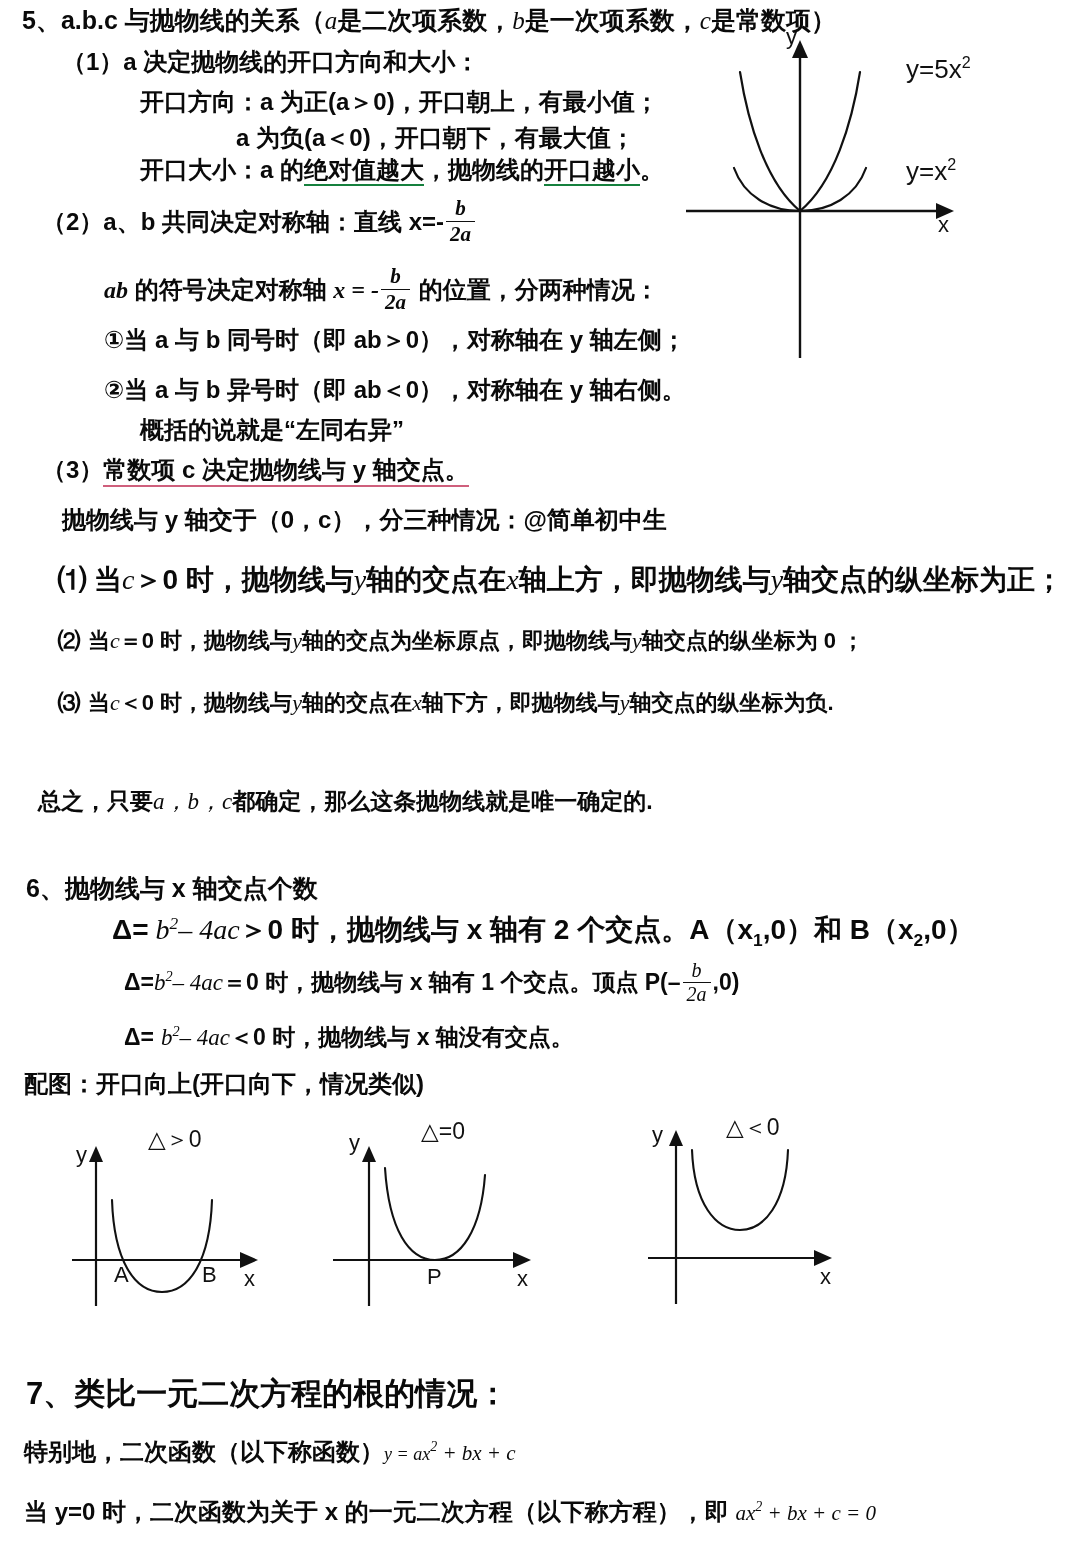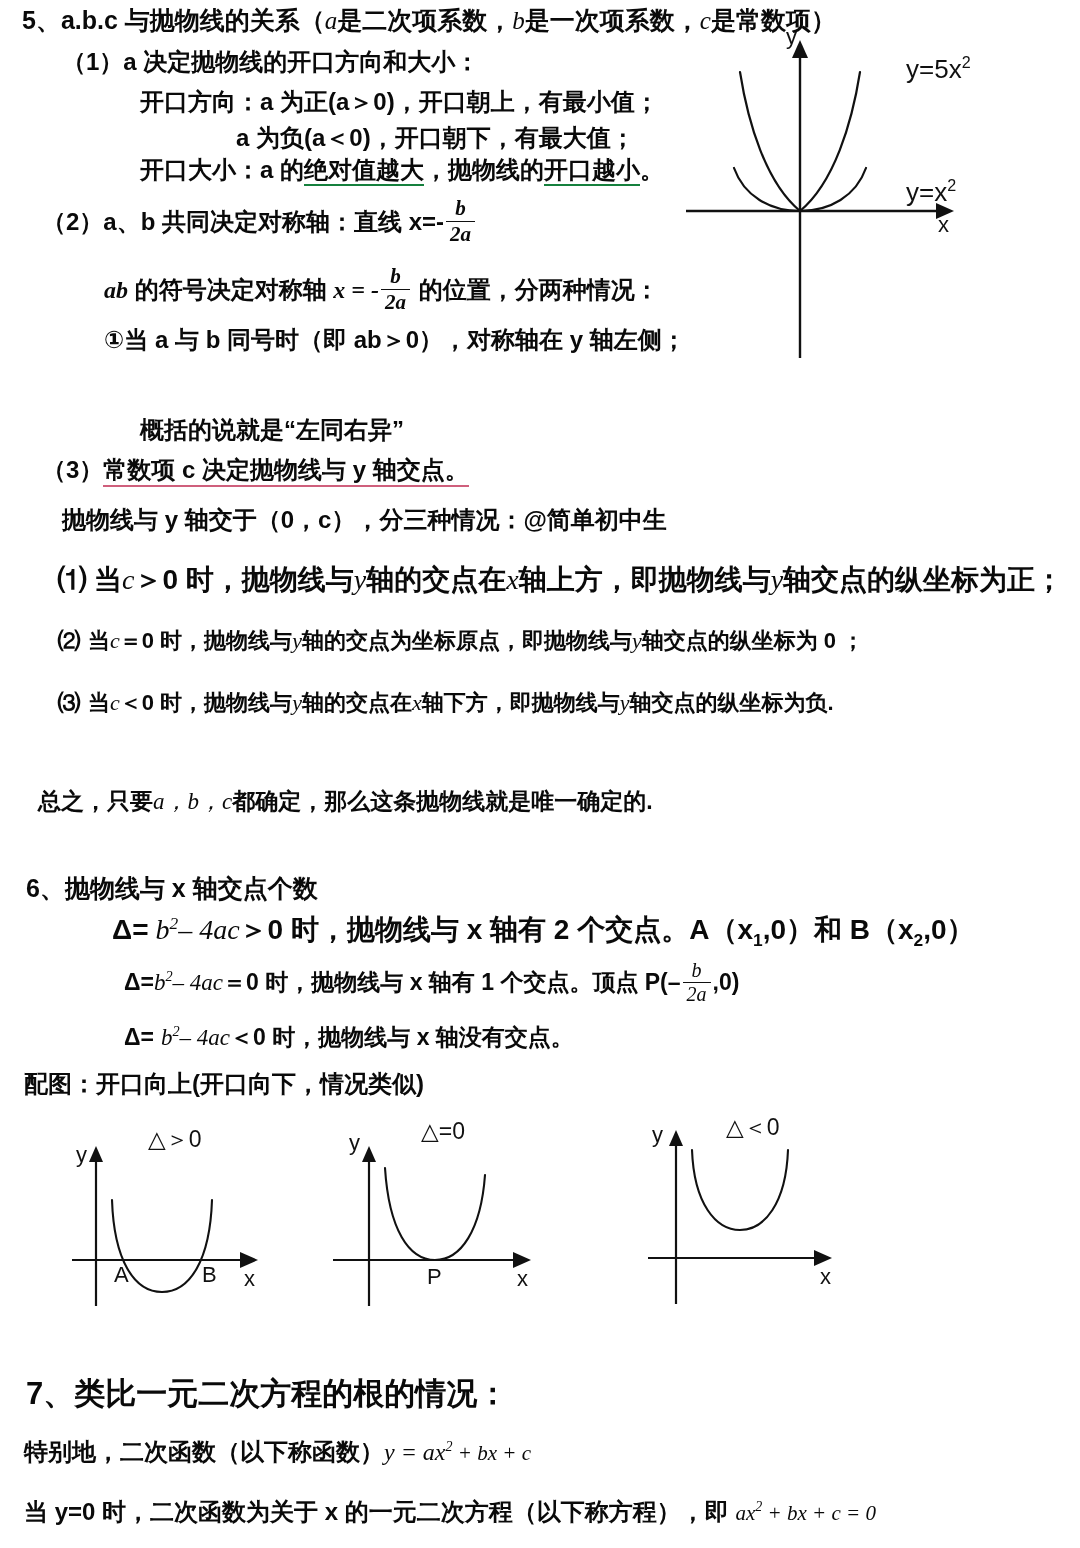--- a/index.html
+++ b/index.html
@@ -104,20 +104,21 @@
 
   <div class="ln cn" style="left:42px; top:200px; font-size:24px;">
     <span>（2）a、b 共同决定对称轴：直线  x=-</span><span class="frac" style="font-size:21px;"><span class="num">b</span><span class="den">2a</span></span>
   </div>
 
   <div class="ln cn" style="left:104px; top:268px; font-size:24px;">
     <span class="it">ab</span><span> 的符号决定对称轴 </span><span class="it">x = -</span><span class="frac" style="font-size:21px;"><span class="num">b</span><span class="den">2a</span></span><span> 的位置，分两种情况：</span>
   </div>
 
   <div class="ln cn" style="left:104px; top:328px; font-size:24px;">①当 a 与 b 同号时（即 ab＞0），对称轴在 y 轴左侧；</div>
+  <div class="ln cn" style="left:104px; top:378px; font-size:24px;">②当 a 与 b 异号时（即 ab＜0），对称轴在 y 轴右侧。</div>
   <div class="ln cn" style="left:140px; top:418px; font-size:24px;">概括的说就是“左同右异”</div>
 
   <div class="ln cn" style="left:42px; top:458px; font-size:24px;">
     <span>（3）</span><span class="redline">常数项 c 决定抛物线与 y 轴交点。</span>
   </div>
 
   <div class="ln cn" style="left:62px; top:508px; font-size:24px;">抛物线与 y 轴交于（0，c），分三种情况：@简单初中生</div>
 
   <div class="ln" style="left:58px; top:566px; font-size:28px;">
     <span class="cn">⑴</span><span class="cn" style="padding-left:8px;">当</span><span class="it">c</span><span class="cn">＞0 时，抛物线与</span><span class="it">y</span><span class="cn">轴的交点在</span><span class="it">x</span><span class="cn">轴上方，即抛物线与</span><span class="it">y</span><span class="cn">轴交点的纵坐标为正；</span>
@@ -146,21 +147,21 @@
 
       <path d="M 62,44 C 70,95 88,155 122,183 C 156,155 174,95 182,44" fill="none" stroke="#111" stroke-width="2.2" stroke-linecap="round"></path>
 
       <path d="M 56,140 C 66,168 92,183 122,183 C 152,183 178,168 188,140" fill="none" stroke="#111" stroke-width="2.2" stroke-linecap="round"></path>
     </svg>
     <div class="lbl" style="left:108px; top:-2px; font-size:22px;">y</div>
     <div class="lbl" style="left:260px; top:186px; font-size:22px;">x</div>
     <div class="lbl" style="left:228px; top:28px; font-size:26px;">
       <span>y=5x</span><span class="sup">2</span>
     </div>
-    <div class="lbl" style="left:228px; top:130px; font-size:26px;margin-top:21px;">
+    <div class="lbl" style="left:228px; top:130px; font-size:26px;">
       <span>y=x</span><span class="sup">2</span>
     </div>
   </div>
 
   <div class="ln cn bold" style="left:26px; top:876px; font-size:25px;">6、抛物线与 x 轴交点个数</div>
 
   <div class="ln" style="left:112px; top:916px; font-size:28px;">
     <span class="cn">Δ=</span><span class="it" style="padding-left:7px;">b</span><span class="it sup">2</span><span class="it">– 4ac</span><span class="cn">＞0 时，抛物线与 x 轴有 2 个交点。A（x</span><span class="cn sub">1</span><span class="cn">,0）和 B（x</span><span class="cn sub">2</span><span class="cn">,0）</span>
   </div>
 
@@ -218,20 +219,20 @@
     <div class="lbl" style="left:16px; top:6px; font-size:22px;">y</div>
     <div class="lbl" style="left:184px; top:148px; font-size:22px;">x</div>
     <div class="lbl" style="left:90px; top:-2px; font-size:23px;">
       <span>△</span><span>＜0</span>
     </div>
   </div>
 
   <div class="ln cn bold" style="left:26px; top:1378px; font-size:31px;">7、类比一元二次方程的根的情况：</div>
 
   <div class="ln" style="left:24px; top:1440px; font-size:24px;">
-    <span class="cn">特别地，二次函数（以下称函数）</span><span class="it" style="font-size:24px;">y = ax</span><span class="it sup" style="font-size:14px;">2</span><span class="it" style="font-size:21px;"> + bx + c</span>
+    <span class="cn">特别地，二次函数（以下称函数）</span><span class="it" style="font-size:18px;">y = ax</span><span class="it sup" style="font-size:14px;">2</span><span class="it" style="font-size:21px;"> + bx + c</span>
   </div>
 
   <div class="ln" style="left:24px; top:1500px; font-size:24px;">
     <span class="cn">当 y=0 时，二次函数为关于 x 的一元二次方程（以下称方程），即 </span><span class="it" style="font-size:21px;">ax</span><span class="it sup" style="font-size:14px;">2</span><span class="it" style="font-size:21px;"> + bx + c = 0</span>
   </div>
 
 </div>
 
 </body></html>

